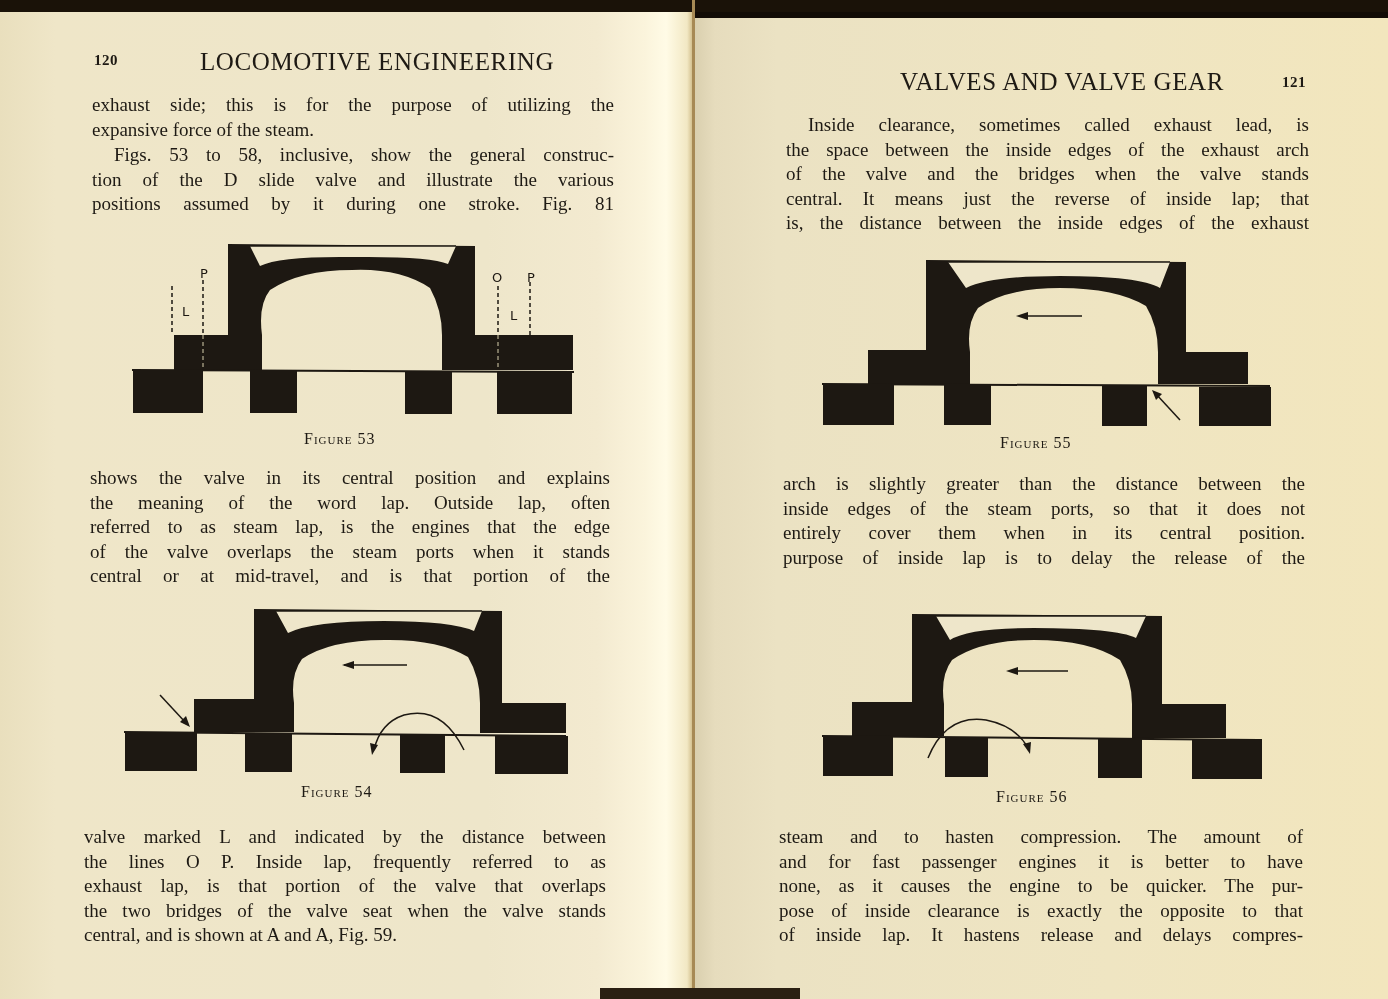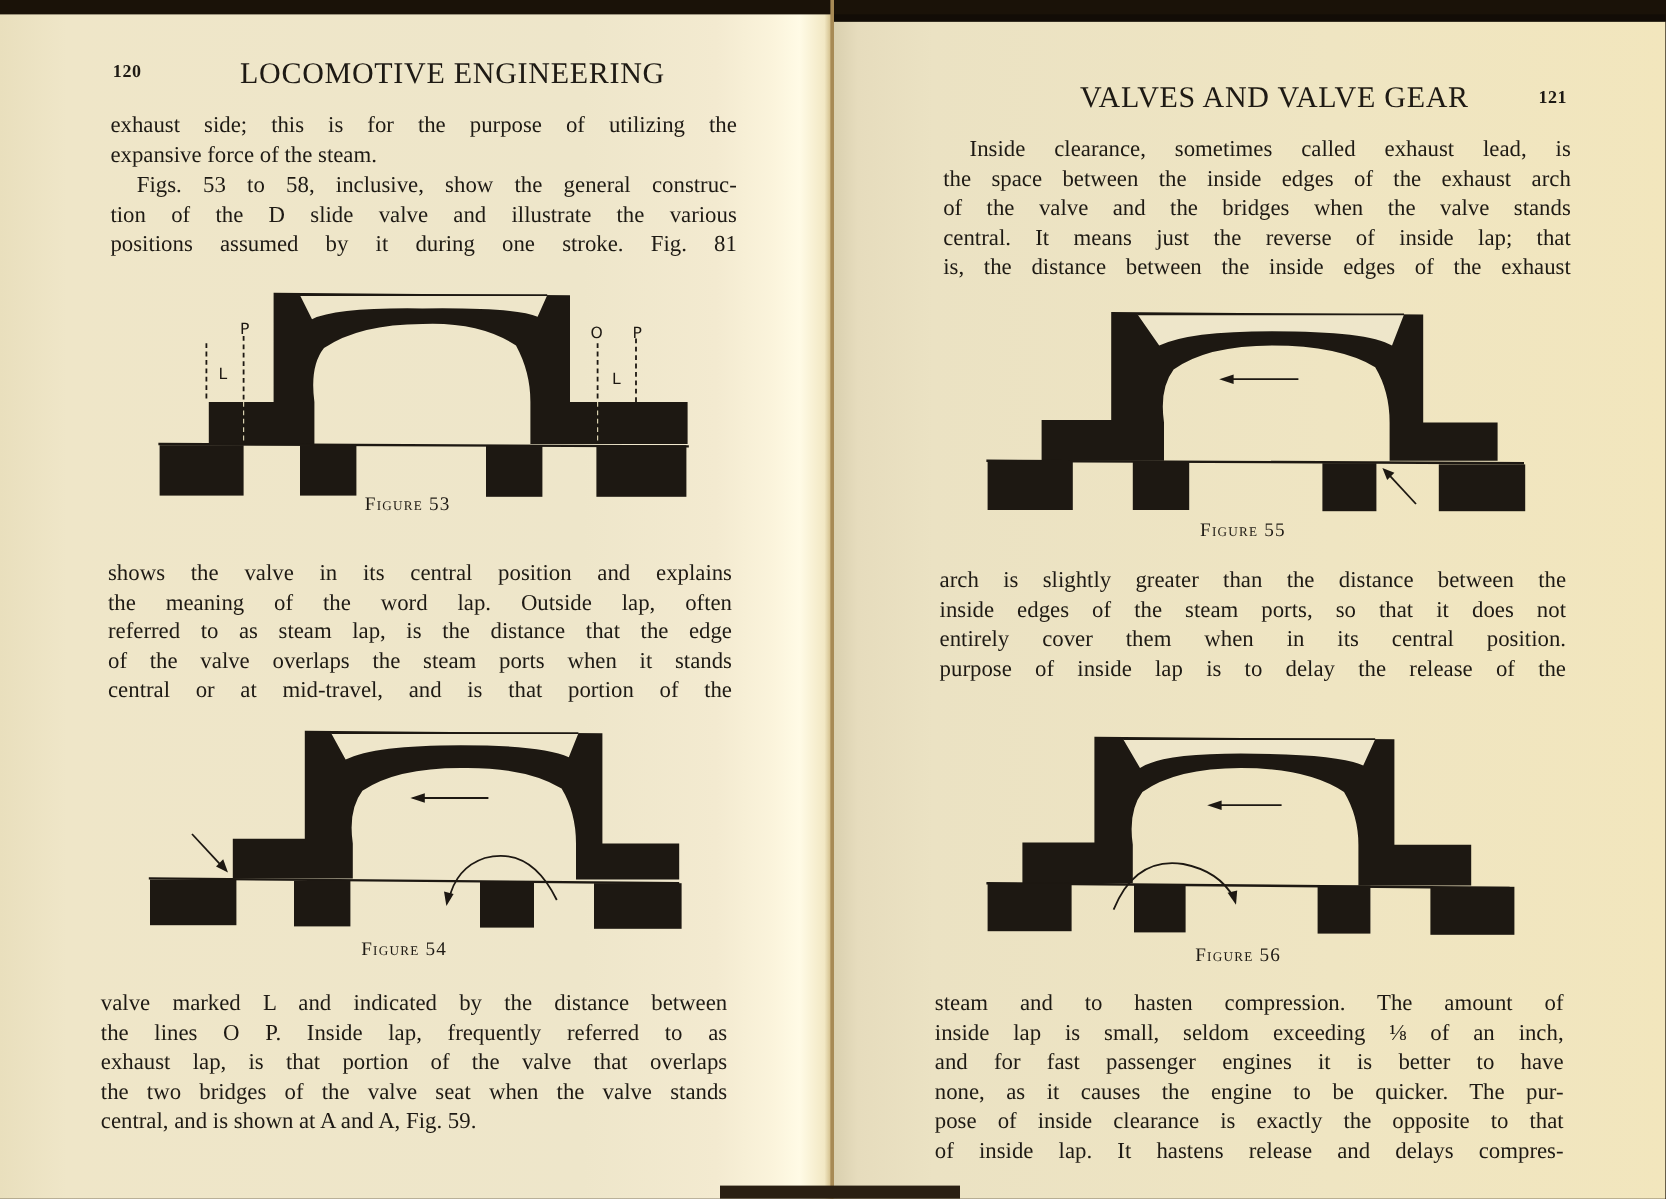--- a/index.html
+++ b/index.html
@@ -85,26 +85,26 @@
       <line x1="368" y1="46" x2="368" y2="130" stroke="#1d1812" stroke-width="1.5" stroke-dasharray="4,3"></line>
       <line x1="368" y1="95" x2="368" y2="130" stroke="#d8cfae" stroke-width="1" stroke-dasharray="4,3"></line>
       <line x1="400" y1="42" x2="400" y2="95" stroke="#1d1812" stroke-width="1.5" stroke-dasharray="4,3"></line>
       <text x="70" y="38" font-family="DejaVu Sans, sans-serif" font-size="13" fill="#1d1812">P</text>
       <text x="52" y="76" font-family="DejaVu Sans, sans-serif" font-size="13" fill="#1d1812">L</text>
       <text x="362" y="42" font-family="DejaVu Sans, sans-serif" font-size="13" fill="#1d1812">O</text>
       <text x="397" y="42" font-family="DejaVu Sans, sans-serif" font-size="13" fill="#1d1812">P</text>
       <text x="380" y="80" font-family="DejaVu Sans, sans-serif" font-size="13" fill="#1d1812">L</text>
     </svg>
   </div>
-  <div class="caption" style="left:304px; top:400px;">Figure 53</div>
+  <div class="caption" style="left:304px; top:418px;">Figure 53</div>
 
   <div class="para" style="left:90px; top:454px; width:520px;">
     <span class="line">shows the valve in its central position and explains</span>
     <span class="line">the meaning of the word lap.   Outside lap, often</span>
-    <span class="line">referred to as steam lap, is the distance that the edge</span>
+    <span class="line">referred to as steam lap, is the engines that the edge</span>
     <span class="line">of the valve overlaps the steam ports when it stands</span>
     <span class="line">central or at mid-travel, and is that portion of the</span>
   </div>
 
   <div class="figure" style="left:122px; top:593px;">
     <svg width="450" height="175" viewBox="0 0 450 175">
       <path class="ink" d="M132,4 L380,6 L380,98 L444,98 L444,128 L358,128 L358,98 Q358,72 346,52 Q316,34 262,35 Q208,35 180,54 Q168,70 172,98 L172,127 L72,127 L72,94 L132,94 Z"></path>
       <path d="M154,6 L360,6 L352,26 Q330,16 262,16 Q190,16 166,28 Z" fill="#eee6ca"></path>
       <line x1="154" y1="6" x2="360" y2="6" stroke="#1d1812" stroke-width="1.5"></line>
       <line x1="2" y1="127" x2="444" y2="131" stroke="#1d1812" stroke-width="2"></line>
@@ -184,21 +184,20 @@
       <line class="line-ink" x1="248" y1="63" x2="190" y2="63" stroke-width="1.5"></line>
       <path class="ink" d="M186,63 L198,59 L198,67 Z"></path>
       <path class="line-ink" d="M108,150 Q126,106 166,112 Q196,118 208,140" stroke-width="1.5"></path>
       <path class="ink" d="M210,146 L203,136 L211,134 Z"></path>
     </svg>
   </div>
   <div class="caption" style="left:302px; top:770px;">Figure 56</div>
 
   <div class="para" style="left:85px; top:807px; width:524px;">
     <span class="line">steam and to hasten compression.   The amount of</span>
-    <span class="line">inside lap is small, seldom exceeding ⅛ of an inch,</span>
     <span class="line">and for fast passenger engines it is better to have</span>
     <span class="line">none, as it causes the engine to be quicker.   The pur-</span>
     <span class="line">pose of inside clearance is exactly the opposite to that</span>
     <span class="line">of inside lap.   It hastens release and delays compres-</span>
   </div>
 </div>
 
 <div class="gutter"></div>
 <div class="bottom-shadow"></div>
 

